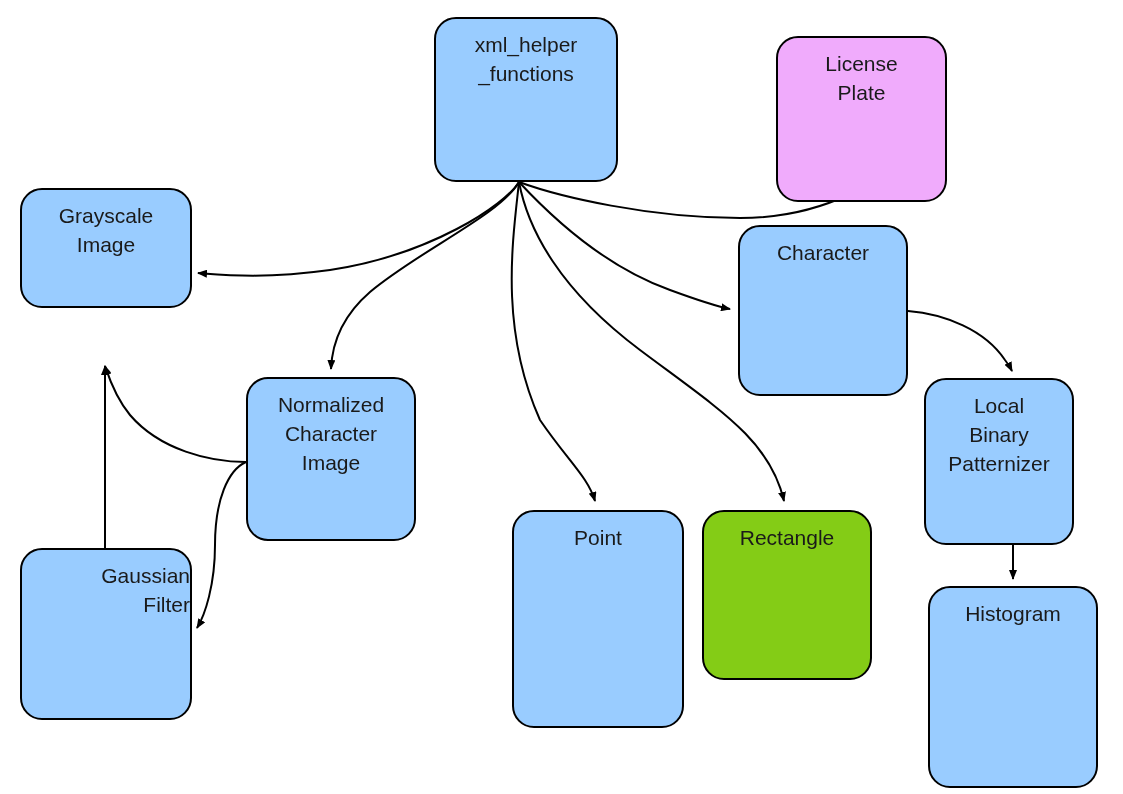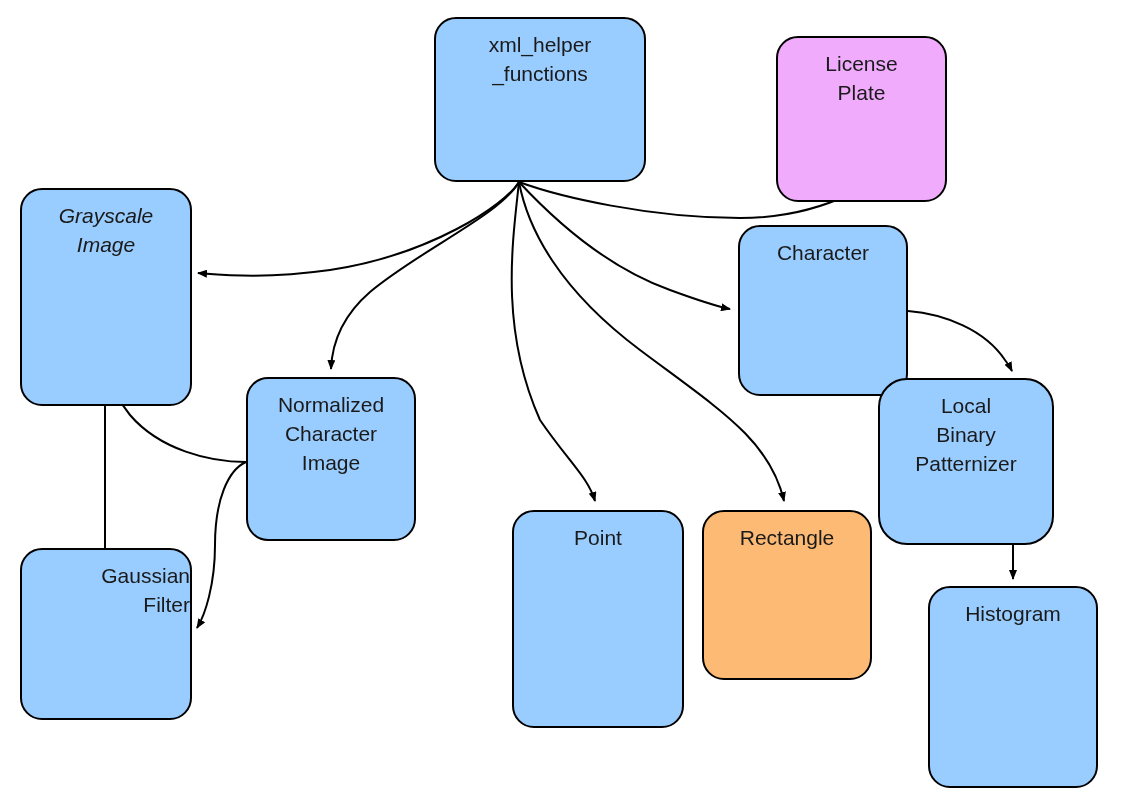--- a/index.html
+++ b/index.html
@@ -58,33 +58,33 @@
         <path d="M 519 182 C 560 197 650 218 740 218 C 790 218 825 206 850 194" fill="none" stroke="#000000" stroke-width="2" marker-end="url(#arrowhead)"></path>
         <path d="M 908 311 C 945 314 985 330 1005 360 C 1009 365 1011 369 1012 371" fill="none" stroke="#000000" stroke-width="2" marker-end="url(#arrowhead)"></path>
         <path d="M 1013 545 L 1013 579" fill="none" stroke="#000000" stroke-width="2" marker-end="url(#arrowhead)"></path>
         <path d="M 246 462 C 210 462 160 450 130 415 C 115 397 108 375 105 366" fill="none" stroke="#000000" stroke-width="2" marker-end="url(#arrowhead)"></path>
         <path d="M 246 462 C 228 470 215 500 215 545 C 215 585 205 615 197 628" fill="none" stroke="#000000" stroke-width="2" marker-end="url(#arrowhead)"></path>
         <path d="M 105 548 L 105 366" fill="none" stroke="#000000" stroke-width="2" marker-end="url(#arrowhead)"></path>
       </g>
   </svg>
 
   <div id="nodes-group">
-      <div class="node" style="left: 434px; top: 17px; width: 212px; height: 165px; background: rgb(153, 204, 255); border-color: rgb(0, 0, 0);">xml_helper
+      <div class="node" style="left: 434px; top: 17px; width: 184px; height: 165px; background: rgb(153, 204, 255); border-color: rgb(0, 0, 0);">xml_helper
 _functions</div>
       <div class="node" style="left: 776px; top: 36px; width: 171px; height: 166px; background: #f0abfc; border-color: rgb(0, 0, 0);">License
 Plate</div>
-      <div class="node" style="left: 20px; top: 188px; width: 172px; height: 218px; background: rgb(153, 204, 255); border-color: rgb(0, 0, 0); font-style: italic;">Grayscale
+      <div class="node" style="left: 20px; top: 188px; width: 172px; height: 120px; background: rgb(153, 204, 255); border-color: rgb(0, 0, 0);">Grayscale
 Image</div>
       <div class="node" style="left: 738px; top: 225px; width: 170px; height: 171px; background: rgb(153, 204, 255); border-color: rgb(0, 0, 0);">Character</div>
       <div class="node" style="left: 246px; top: 377px; width: 170px; height: 164px; background: rgb(153, 204, 255); border-color: rgb(0, 0, 0);">Normalized
 Character
 Image</div>
-      <div class="node" style="left: 878px; top: 378px; width: 176px; height: 167px; background: rgb(153, 204, 255); border-color: rgb(0, 0, 0); border-radius: 29px;">Local
+      <div class="node" style="left: 924px; top: 378px; width: 150px; height: 167px; background: rgb(153, 204, 255); border-color: rgb(0, 0, 0);">Local
 Binary
 Patternizer</div>
       <div class="node" style="left: 512px; top: 510px; width: 172px; height: 218px; background: rgb(153, 204, 255); border-color: rgb(0, 0, 0);">Point</div>
-      <div class="node" style="left: 702px; top: 510px; width: 170px; height: 170px; background: #fdba74; border-color: rgb(0, 0, 0);">Rectangle</div>
+      <div class="node" style="left: 702px; top: 510px; width: 170px; height: 170px; background: #84cc16; border-color: rgb(0, 0, 0);">Rectangle</div>
       <div class="node" style="left: 20px; top: 548px; width: 172px; height: 172px; background: rgb(153, 204, 255); border-color: rgb(0, 0, 0); text-align: right;">Gaussian
 Filter</div>
       <div class="node" style="left: 928px; top: 586px; width: 170px; height: 202px; background: rgb(153, 204, 255); border-color: rgb(0, 0, 0);">Histogram</div>
     </div>
 
 </div>
 
 </body></html>

